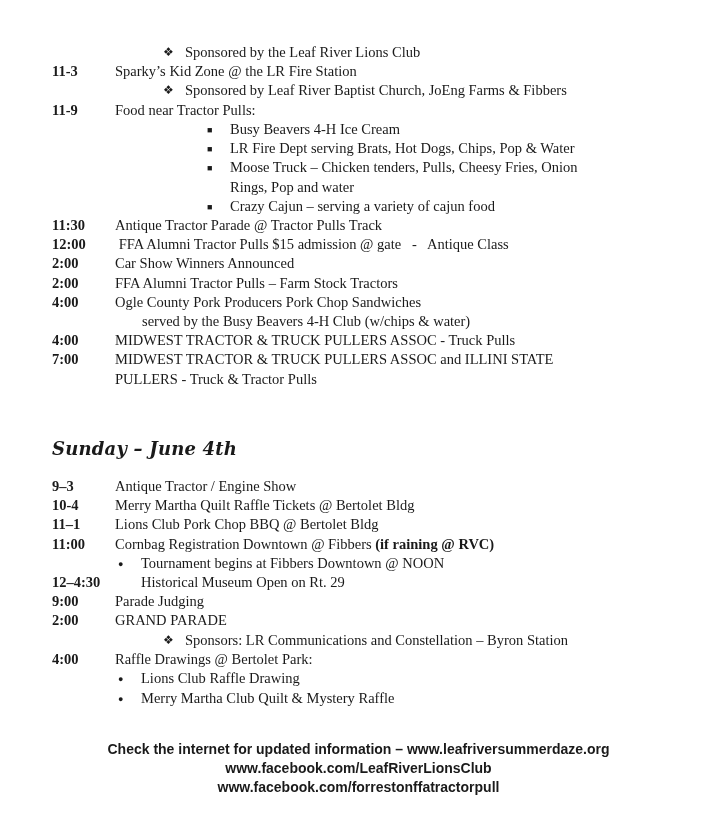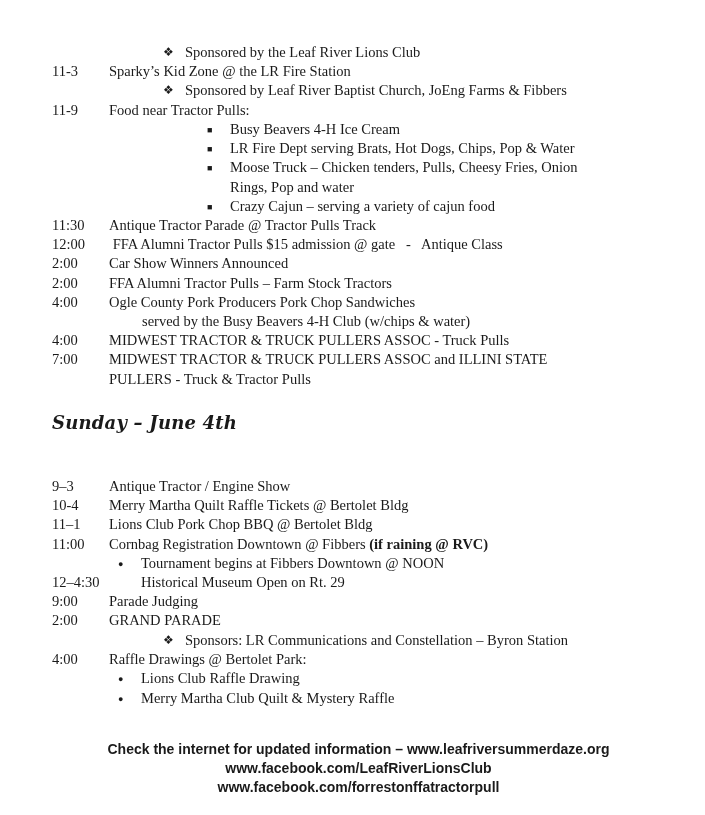--- a/index.html
+++ b/index.html
@@ -1,29 +1,29 @@
 <!DOCTYPE html>
 <html><head>
 <meta charset="utf-8">
 <style>
   html, body { margin:0; padding:0; background:#ffffff; }
   body { width:705px; height:815px; position:relative; overflow:hidden;
          font-family:"DejaVu Serif","Liberation Serif",serif; color:#1a1a1a; }
   .line { position:absolute; left:0; height:19px; font-size:14.5px; line-height:19px; white-space:nowrap;
           font-family:"Liberation Serif",serif; }
-  .time { position:absolute; left:52px; font-weight:normal; }
-  .desc { position:absolute; left:109px; }
+  .time { position:absolute; left:52px; font-weight:bold; }
+  .desc { position:absolute; left:115px; }
   .sponsor-glyph { position:absolute; left:163px; font-size:12px; }
   .sponsor-text { position:absolute; left:185px; }
   .sq-bullet { position:absolute; left:207px; font-size:9px; top:1px; }
   .sq-text { position:absolute; left:230px; }
   .dot-bullet { position:absolute; left:118px; font-size:14px; }
   .dot-text { position:absolute; left:141px; }
   .bold { font-weight:bold; }
-  .heading { position:absolute; left:52px; top:412px; font-size:18px; font-weight:bold; font-style:italic;
+  .heading { position:absolute; left:52px; top:438px; font-size:18px; font-weight:bold; font-style:italic;
              font-family:"DejaVu Serif",serif; letter-spacing:0.2px; }
   .footer { position:absolute; left:6px; width:705px; text-align:center; font-family:"Liberation Sans",sans-serif;
             font-weight:bold; font-size:14px; line-height:19px; }
 </style>
 </head>
 <body>
 
 <div class="line" style="top:43px">
   <span class="sponsor-glyph">❖</span>
   <span class="sponsor-text">Sponsored by the Leaf River Lions Club</span>

